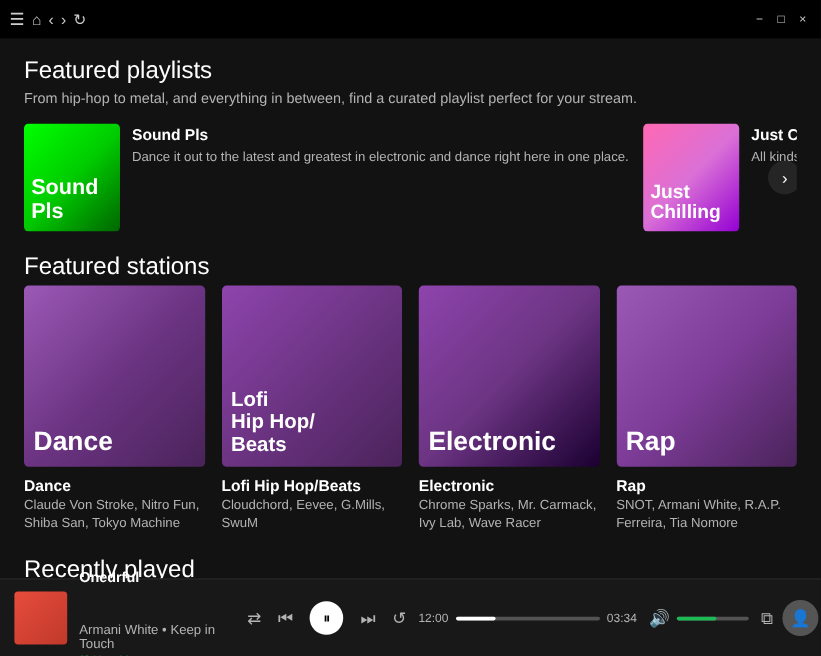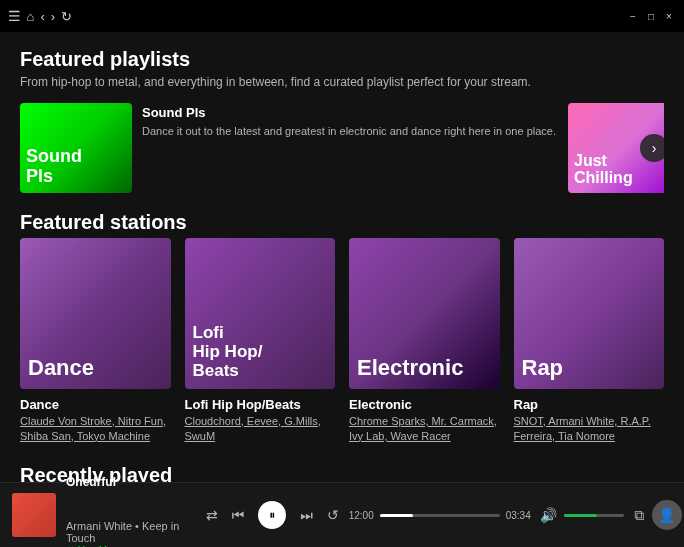--- a/index.html
+++ b/index.html
@@ -39,21 +39,21 @@
       overflow-x: hidden;
       padding: 16px 20px;
       background: #121212;
     }
     .main-content::-webkit-scrollbar { width: 4px; }
     .main-content::-webkit-scrollbar-thumb { background: #555; border-radius: 2px; }
 
     
     .section-title {
       font-size: 20px;
-      font-weight: 700;
+      font-weight: 400;
       margin-bottom: 4px;
     }
     .section-subtitle {
       font-size: 12px;
       color: #b3b3b3;
       margin-bottom: 14px;
     }
 
     
     .carousel-wrapper {
@@ -66,21 +66,21 @@
       overflow-x: hidden;
     }
     .playlist-card {
       display: flex;
       flex-direction: row;
       gap: 10px;
       min-width: 200px;
       flex-shrink: 0;
     }
     .playlist-thumbnail {
-      width: 112px;
+      width: 80px;
       height: 90px;
       border-radius: 4px;
       flex-shrink: 0;
       position: relative;
       overflow: hidden;
       padding-left: 14px;
     }
     .playlist-info {
       display: flex;
       flex-direction: column;
@@ -164,21 +164,20 @@
     .station-name {
       font-size: 13px;
       font-weight: 700;
       color: #fff;
       margin-bottom: 2px;
     }
     .station-artists {
       font-size: 11px;
       color: #b3b3b3;
       line-height: 1.4;
-      text-decoration: underline;
     }
     .station-label {
       position: absolute;
       bottom: 8px;
       left: 8px;
       font-size: 22px;
       font-weight: 900;
       color: #fff;
       line-height: 1.1;
     }

